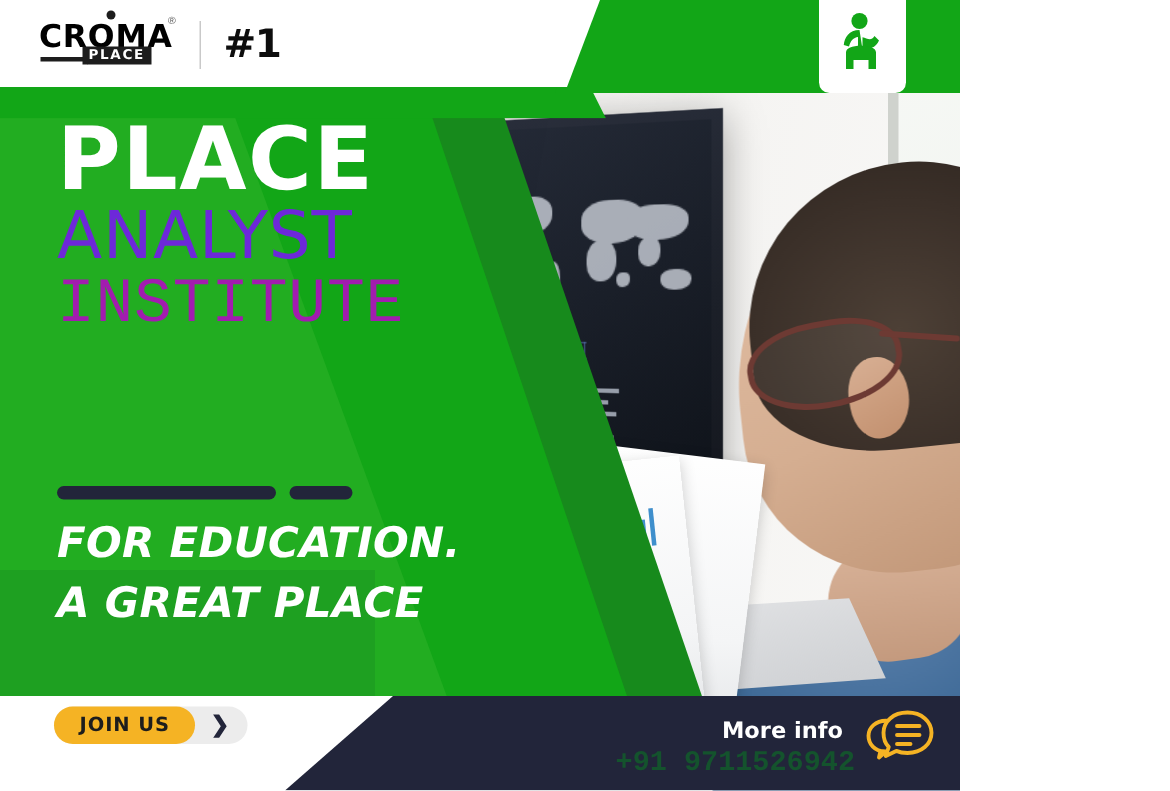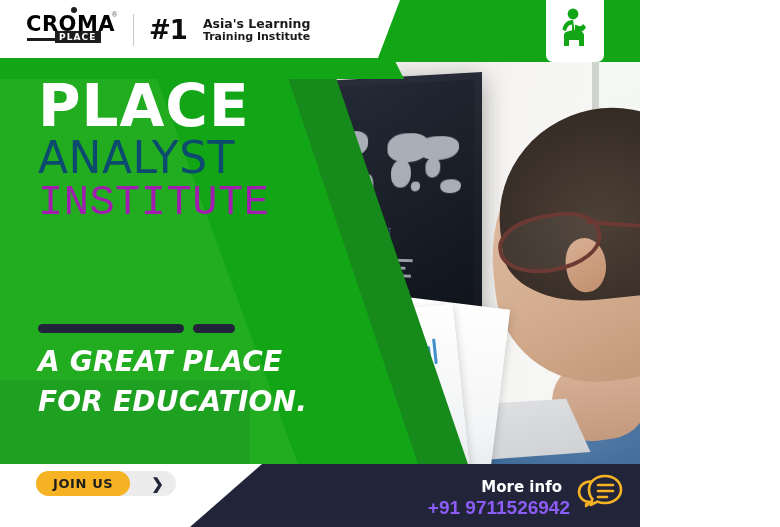--- a/index.html
+++ b/index.html
@@ -375,21 +375,21 @@
     font-size: 58px;
     font-weight: 700;
     color: #ffffff;
     letter-spacing: 1px;
     line-height: .98;
     font-family: "DejaVu Sans", sans-serif;
   }
   .h-analyst {
     font-size: 44px;
     font-weight: 400;
-    color: #0c4a6e;
+    color: #6d28d9;
     letter-spacing: .5px;
     line-height: 1.06;
     font-family: "DejaVu Sans", sans-serif;
   }
   .h-training {
     font-size: 44px;
     font-weight: 700;
     color: #ffffff;
     letter-spacing: .5px;
     line-height: 1.04;
@@ -450,21 +450,20 @@
     clip-path: polygon(72px 0, 450px 0, 450px 63px, 0 63px);
   }
   .join-group {
     position: absolute;
     left: 36px; bottom: 31px;
     display: flex;
     align-items: center;
     background: #ececec;
     border-radius: 14px;
     padding-right: 12px;
-    gap: 11px;
   }
   .join-pill {
     background: #f5b324;
     color: #1d1d1d;
     font-size: 13px;
     font-weight: 700;
     letter-spacing: .6px;
     padding: 5px 17px;
     border-radius: 14px;
     font-family: "DejaVu Sans", sans-serif;
@@ -487,24 +486,24 @@
     position: absolute;
     right: 78px; bottom: 31px;
     color: #ffffff;
     font-size: 15px;
     font-weight: 700;
     font-family: "DejaVu Sans", sans-serif;
   }
   .phone {
     position: absolute;
     right: 70px; bottom: 8px;
-    color: #8b5cf6;
+    color: #14532d;
     font-size: 19px;
     font-weight: 700;
-    font-family: Liberation Sans, sans-serif;
+    font-family: Liberation Mono, monospace;
   }
   .chat-icon {
     position: absolute;
     right: 16px; bottom: 9px;
   }
 </style>
 </head>
 <body>
 
 <div id="banner">
@@ -621,24 +620,20 @@
   <div class="logo-wrap">
     <div class="croma-logo">
       <div class="croma-word">CROMA</div>
       <div class="croma-dot"></div>
       <div class="croma-arrow"></div>
       <div class="croma-sub">PLACE</div>
       <div class="croma-reg">®</div>
     </div>
     <div class="logo-divider"></div>
     <div class="hash-one">#1</div>
-    <div class="tagline-two">
-      <div>Asia's Learning</div>
-      <div class="t2">Training Institute</div>
-    </div>
   </div>
 
   <div class="badge">
     <svg width="44" height="50" viewBox="0 0 44 50">
       <circle cx="20" cy="9" r="5.4" fill="#12a617"></circle>
       <path d="M20 15 C13 15 10 20 9.5 25 L13 26 C14 22 16 20 19 19.6 L19 27 L22 27 L22 19.8 C25 20.4 27.6 23 30 19 L33 22 C31 27 26 28 22 28 Z" fill="#12a617"></path>
       <path d="M11 30 C11 27 15 25.5 21 25.5 C27 25.5 31 27 31 30 L31 41 L26 41 L26 35 L16 35 L16 41 L11 41 Z" fill="#12a617"></path>
     </svg>
   </div>
 
@@ -647,22 +642,22 @@
     <div class="h-analyst">ANALYST</div>
     <div class="h-institute">INSTITUTE</div>
   </div>
 
   <div class="divider-row">
     <div class="bar-long"></div>
     <div class="bar-short"></div>
   </div>
 
   <div class="subtag">
+    <div>FOR EDUCATION.</div>
     <div>A GREAT PLACE</div>
-    <div>FOR EDUCATION.</div>
   </div>
 
   <div class="bottom-white"></div>
   <div class="bottom-dark"></div>
 
   <div class="join-group">
     <div class="join-pill">JOIN US</div>
     <div class="join-chevron">❯</div>
   </div>
 

